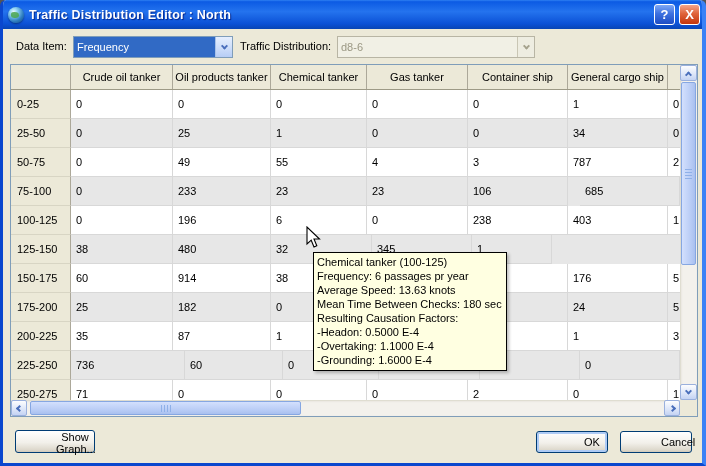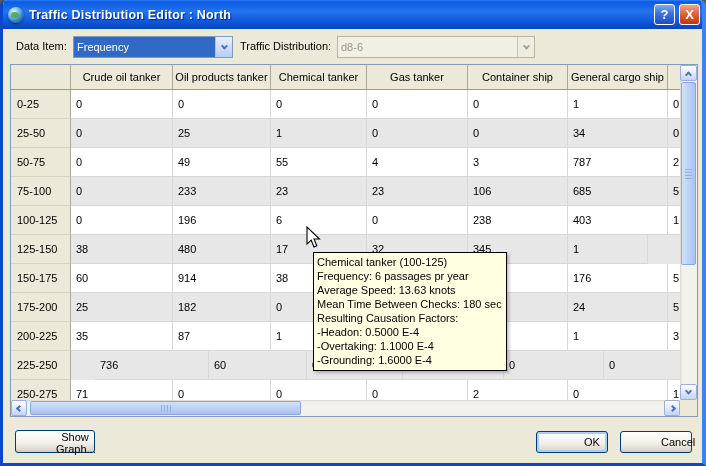--- a/index.html
+++ b/index.html
@@ -181,38 +181,37 @@
           <div class="g-cell" style="width: 100px;">787</div>
           <div class="g-cell" style="width: 80px;">2</div>
         </div>
         <div class="g-row odd">
           <div class="rowhead">75-100</div>
           <div class="g-cell" style="width: 102px;">0</div>
           <div class="g-cell" style="width: 98px;">233</div>
           <div class="g-cell" style="width: 96px;">23</div>
           <div class="g-cell" style="width: 101px;">23</div>
           <div class="g-cell" style="width: 100px;">106</div>
-          <div class="g-cell" style="width: 100px;">685</div>
+          <div class="g-cell" style="width: 100px; margin-left: 12px;">685</div>
           <div class="g-cell" style="width: 80px;">5</div>
         </div>
         <div class="g-row">
           <div class="rowhead">100-125</div>
           <div class="g-cell" style="width: 102px;">0</div>
           <div class="g-cell" style="width: 98px;">196</div>
           <div class="g-cell" style="width: 96px;">6</div>
           <div class="g-cell" style="width: 101px;">0</div>
           <div class="g-cell" style="width: 100px;">238</div>
           <div class="g-cell" style="width: 100px;">403</div>
           <div class="g-cell" style="width: 80px;">1</div>
         </div>
         <div class="g-row odd">
           <div class="rowhead">125-150</div>
           <div class="g-cell" style="width: 102px;">38</div>
           <div class="g-cell" style="width: 98px;">480</div>
-          <div class="g-cell" style="width: 96px;">17</div>
           <div class="g-cell" style="width: 101px;">32</div>
           <div class="g-cell" style="width: 100px;">345</div>
           <div class="g-cell" style="width: 80px;">1</div>
         </div>
         <div class="g-row">
           <div class="rowhead">150-175</div>
           <div class="g-cell" style="width: 102px;">60</div>
           <div class="g-cell" style="width: 98px;">914</div>
           <div class="g-cell" style="width: 96px;">38</div>
           <div class="g-cell" style="width: 101px;"></div>
@@ -235,21 +234,21 @@
           <div class="g-cell" style="width: 102px;">35</div>
           <div class="g-cell" style="width: 98px;">87</div>
           <div class="g-cell" style="width: 96px;">1</div>
           <div class="g-cell" style="width: 101px;"></div>
           <div class="g-cell" style="width: 100px;"></div>
           <div class="g-cell" style="width: 100px;">1</div>
           <div class="g-cell" style="width: 80px;">3</div>
         </div>
         <div class="g-row odd">
           <div class="rowhead">225-250</div>
-          <div class="g-cell" style="width: 114px; margin-left: 24px;">736</div>
+          <div class="g-cell" style="width: 114px;">736</div>
           <div class="g-cell" style="width: 98px;">60</div>
           <div class="g-cell" style="width: 96px;">0</div>
           <div class="g-cell" style="width: 101px;">0</div>
           <div class="g-cell" style="width: 100px;">0</div>
           <div class="g-cell" style="width: 100px;">0</div>
           <div class="g-cell" style="width: 80px;">3</div>
         </div>
         <div class="g-row">
           <div class="rowhead">250-275</div>
           <div class="g-cell" style="width: 102px;">71</div>

